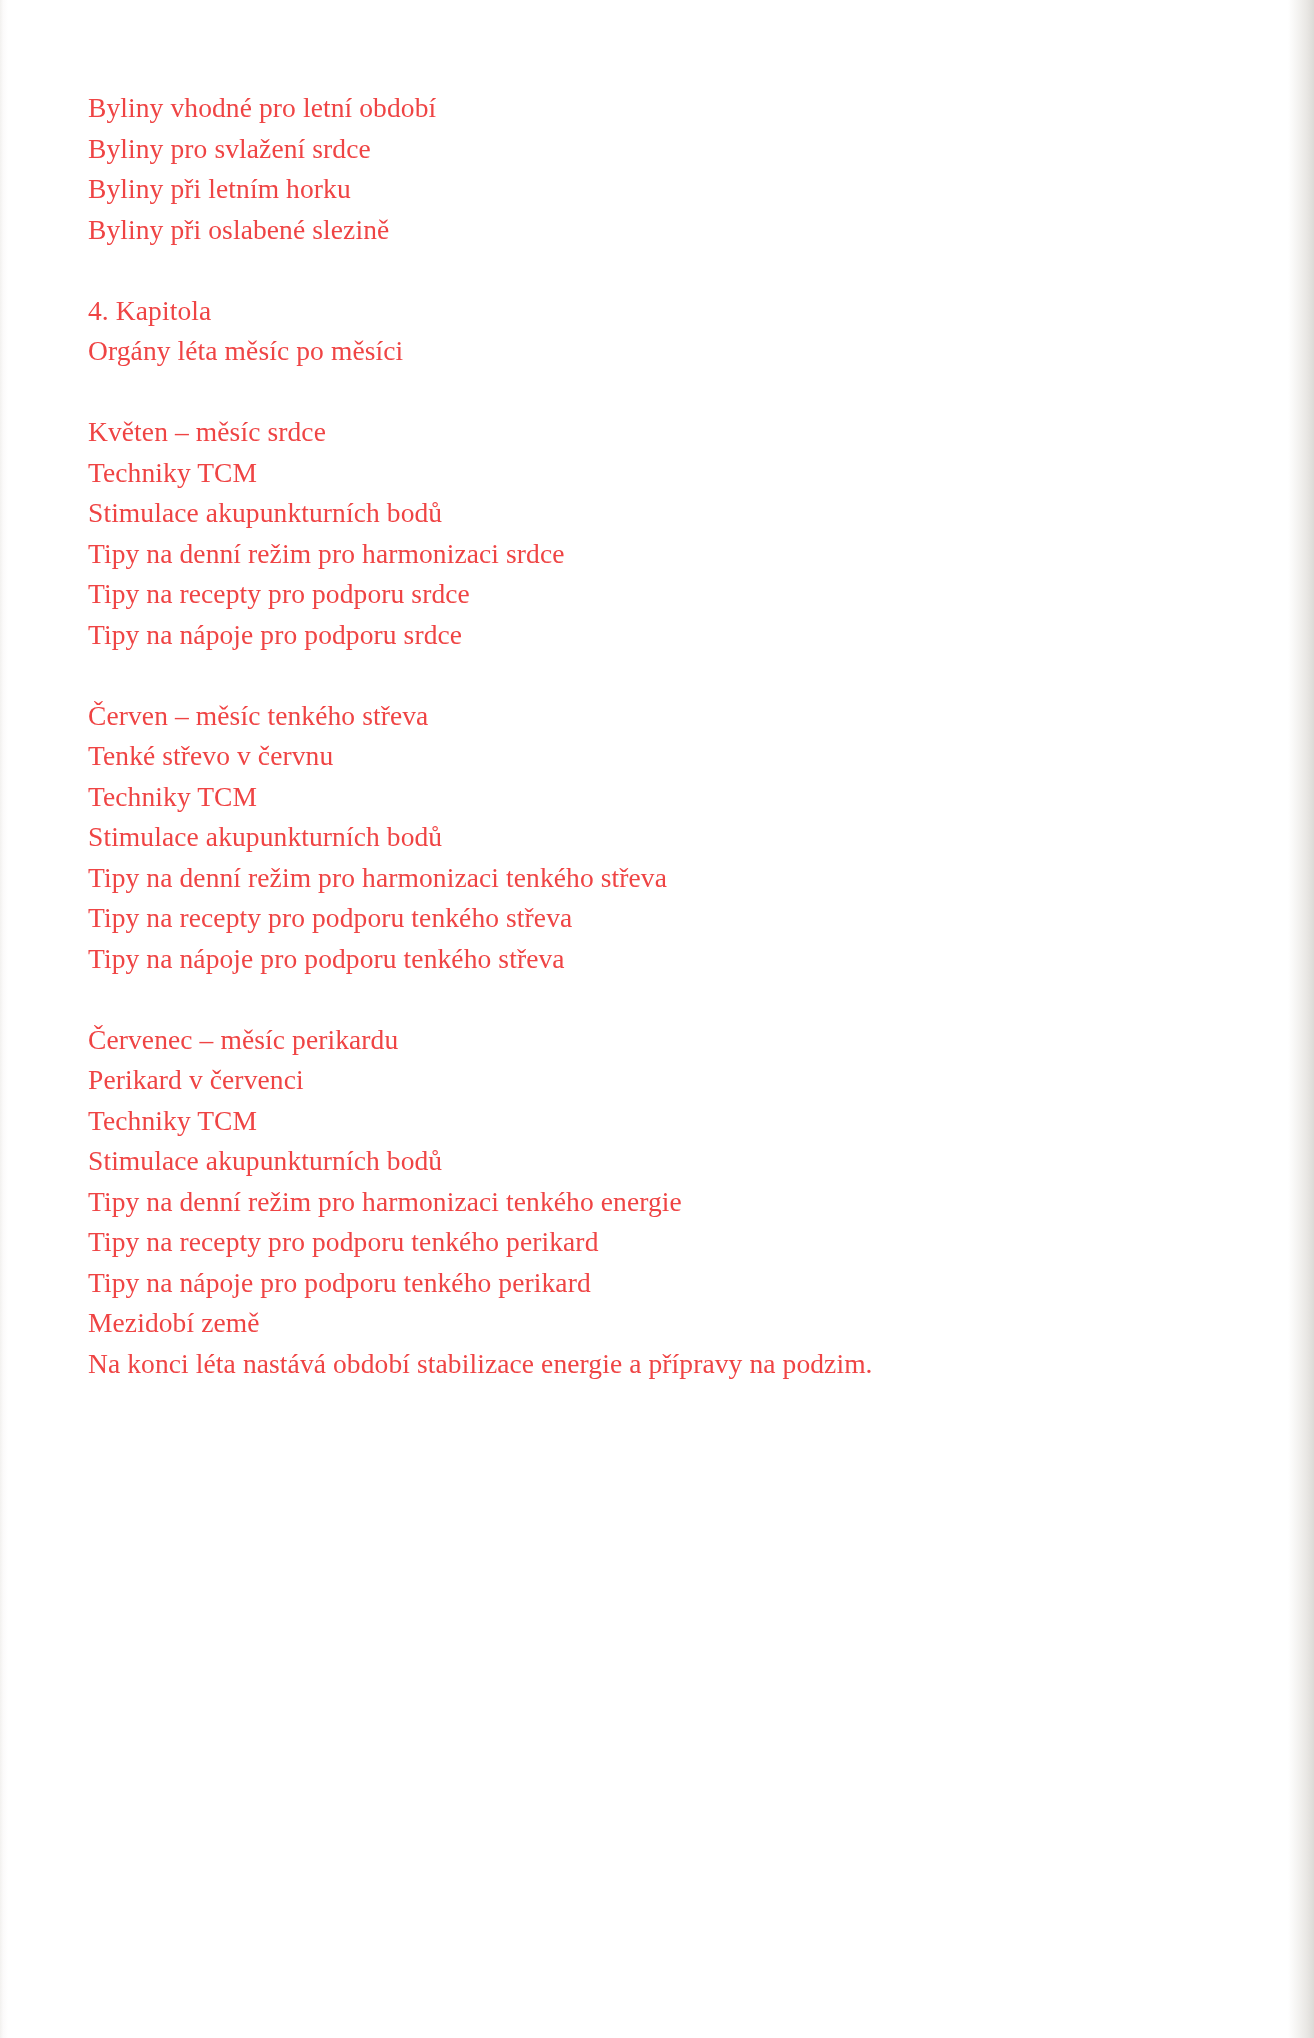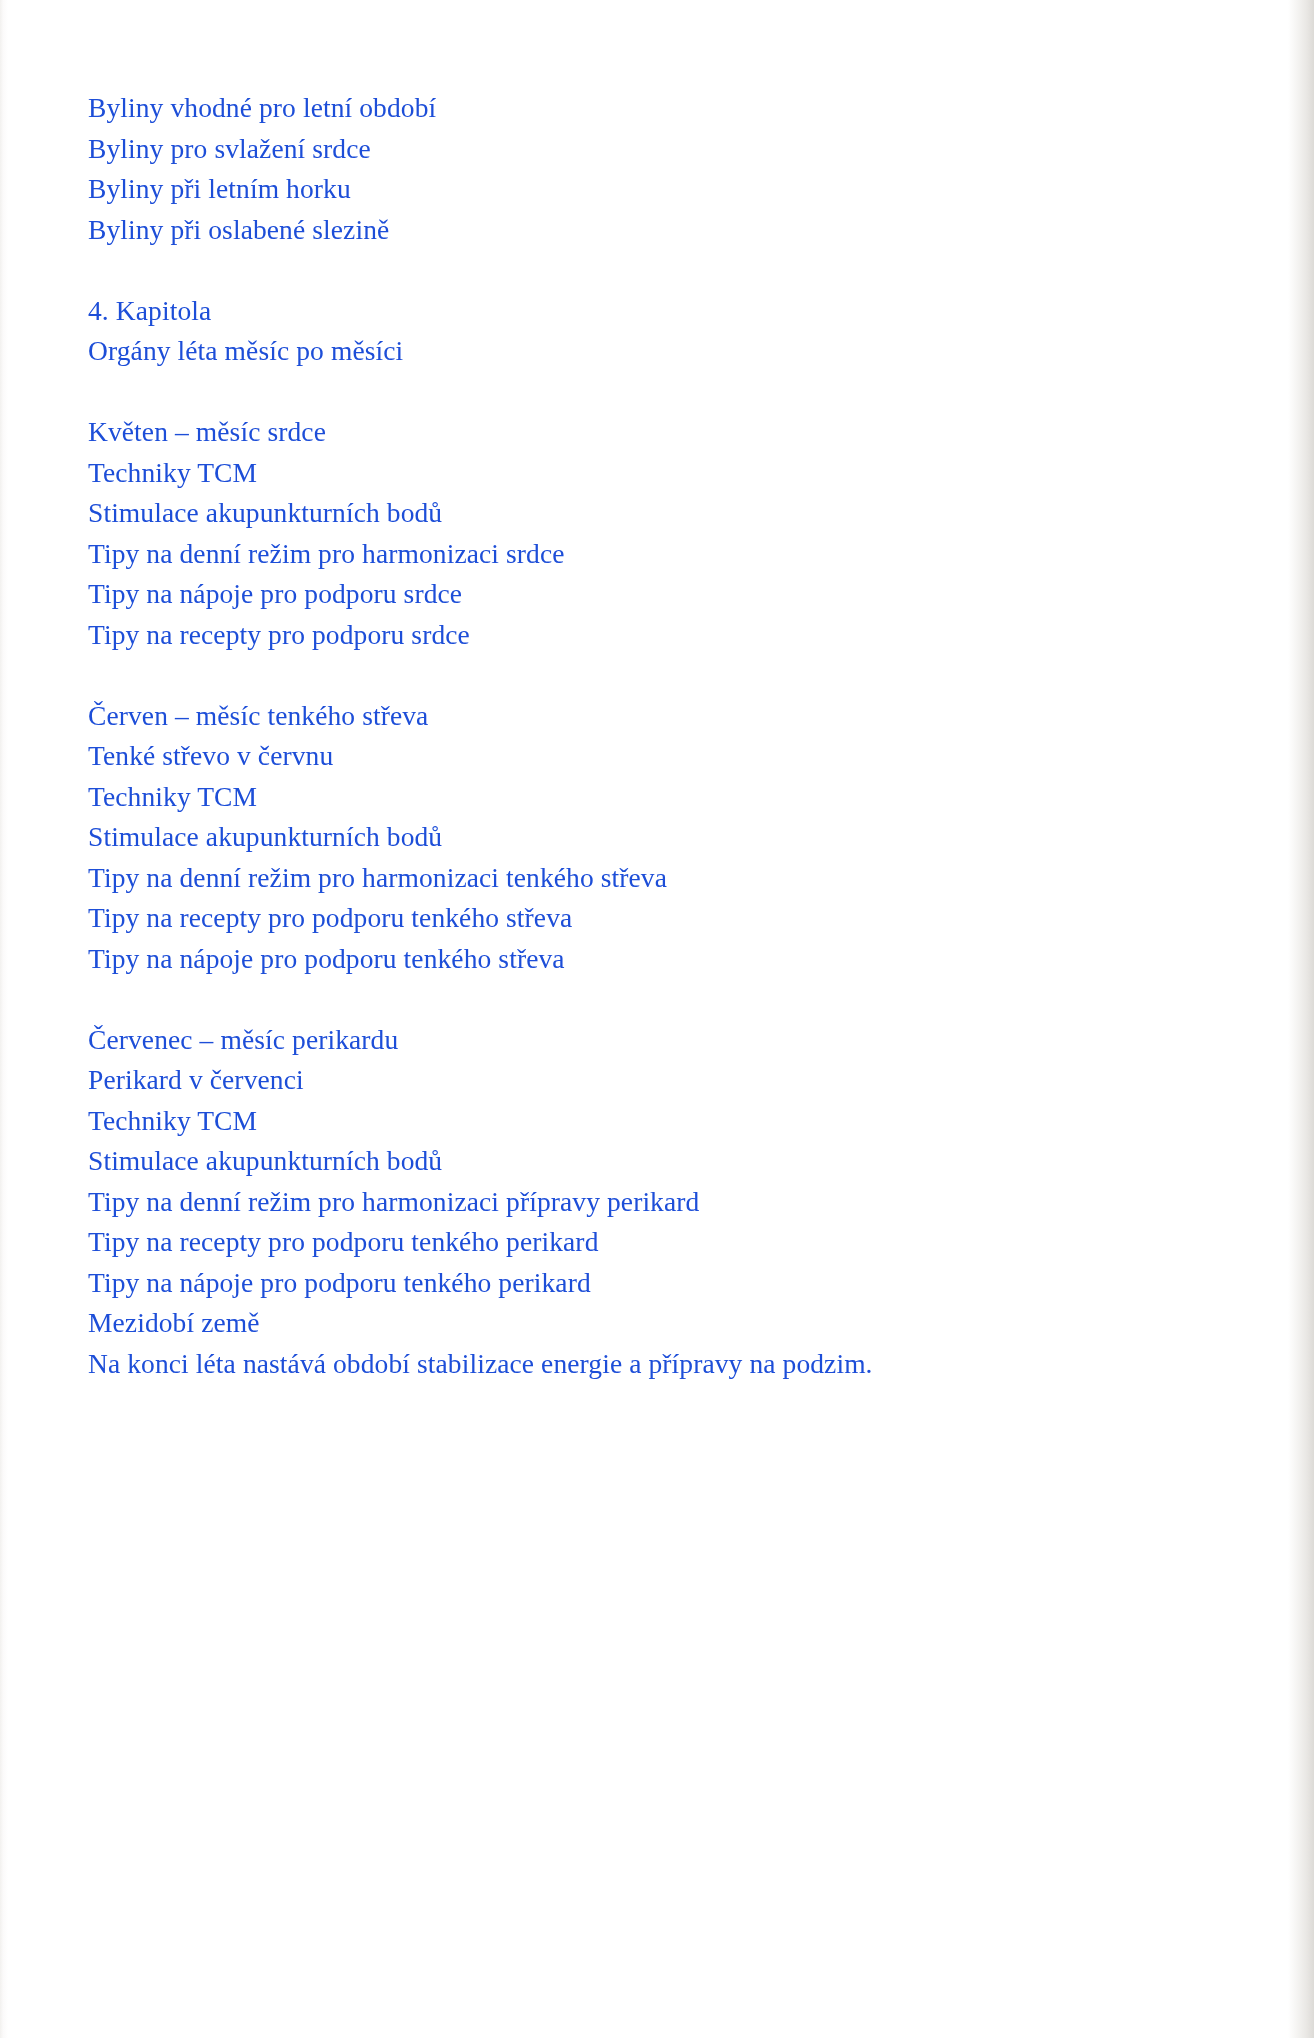--- a/index.html
+++ b/index.html
@@ -69,57 +69,57 @@
     height: 40.5px;
   }
   .block { margin: 0; padding: 0; }
 </style>
 </head>
 <body>
 
 <div id="page" style="background: rgb(255, 255, 255);">
   <div id="page-left-edge"></div>
   <div id="page-right-edge"></div>
-  <div id="text-body" style="color: #1d4ed8;">
+  <div id="text-body" style="color: #ef4444;">
       <div class="block">
         <div class="line">Byliny vhodné pro letní období</div>
         <div class="line">Byliny pro svlažení srdce</div>
         <div class="line">Byliny při letním horku</div>
         <div class="line">Byliny při oslabené slezině</div>
       </div>
       <div class="spacer"></div>
       <div class="block">
         <div class="line b">4. Kapitola</div>
         <div class="line">Orgány léta měsíc po měsíci</div>
       </div>
       <div class="spacer"></div>
       <div class="block">
         <div class="line b">Květen – měsíc srdce</div>
         <div class="line">Techniky TCM</div>
         <div class="line">Stimulace akupunkturních bodů</div>
         <div class="line">Tipy na denní režim pro harmonizaci srdce</div>
+        <div class="line">Tipy na recepty pro podporu srdce</div>
         <div class="line">Tipy na nápoje pro podporu srdce</div>
-        <div class="line">Tipy na recepty pro podporu srdce</div>
       </div>
       <div class="spacer"></div>
       <div class="block">
         <div class="line b">Červen – měsíc tenkého střeva</div>
         <div class="line b">Tenké střevo v červnu</div>
         <div class="line">Techniky TCM</div>
         <div class="line">Stimulace akupunkturních bodů</div>
         <div class="line">Tipy na denní režim pro harmonizaci tenkého střeva</div>
         <div class="line">Tipy na recepty pro podporu tenkého střeva</div>
         <div class="line">Tipy na nápoje pro podporu tenkého střeva</div>
       </div>
       <div class="spacer"></div>
       <div class="block">
         <div class="line">Červenec – měsíc perikardu</div>
         <div class="line">Perikard v červenci</div>
         <div class="line">Techniky TCM</div>
         <div class="line">Stimulace akupunkturních bodů</div>
-        <div class="line">Tipy na denní režim pro harmonizaci přípravy perikard</div>
+        <div class="line">Tipy na denní režim pro harmonizaci tenkého energie</div>
         <div class="line">Tipy na recepty pro podporu tenkého perikard</div>
         <div class="line">Tipy na nápoje pro podporu tenkého perikard</div>
         <div class="line">Mezidobí země</div>
         <div class="line wrap">Na konci léta nastává období stabilizace energie a přípravy na podzim.</div>
       </div>
     </div>
 </div>
 
 </body></html>

